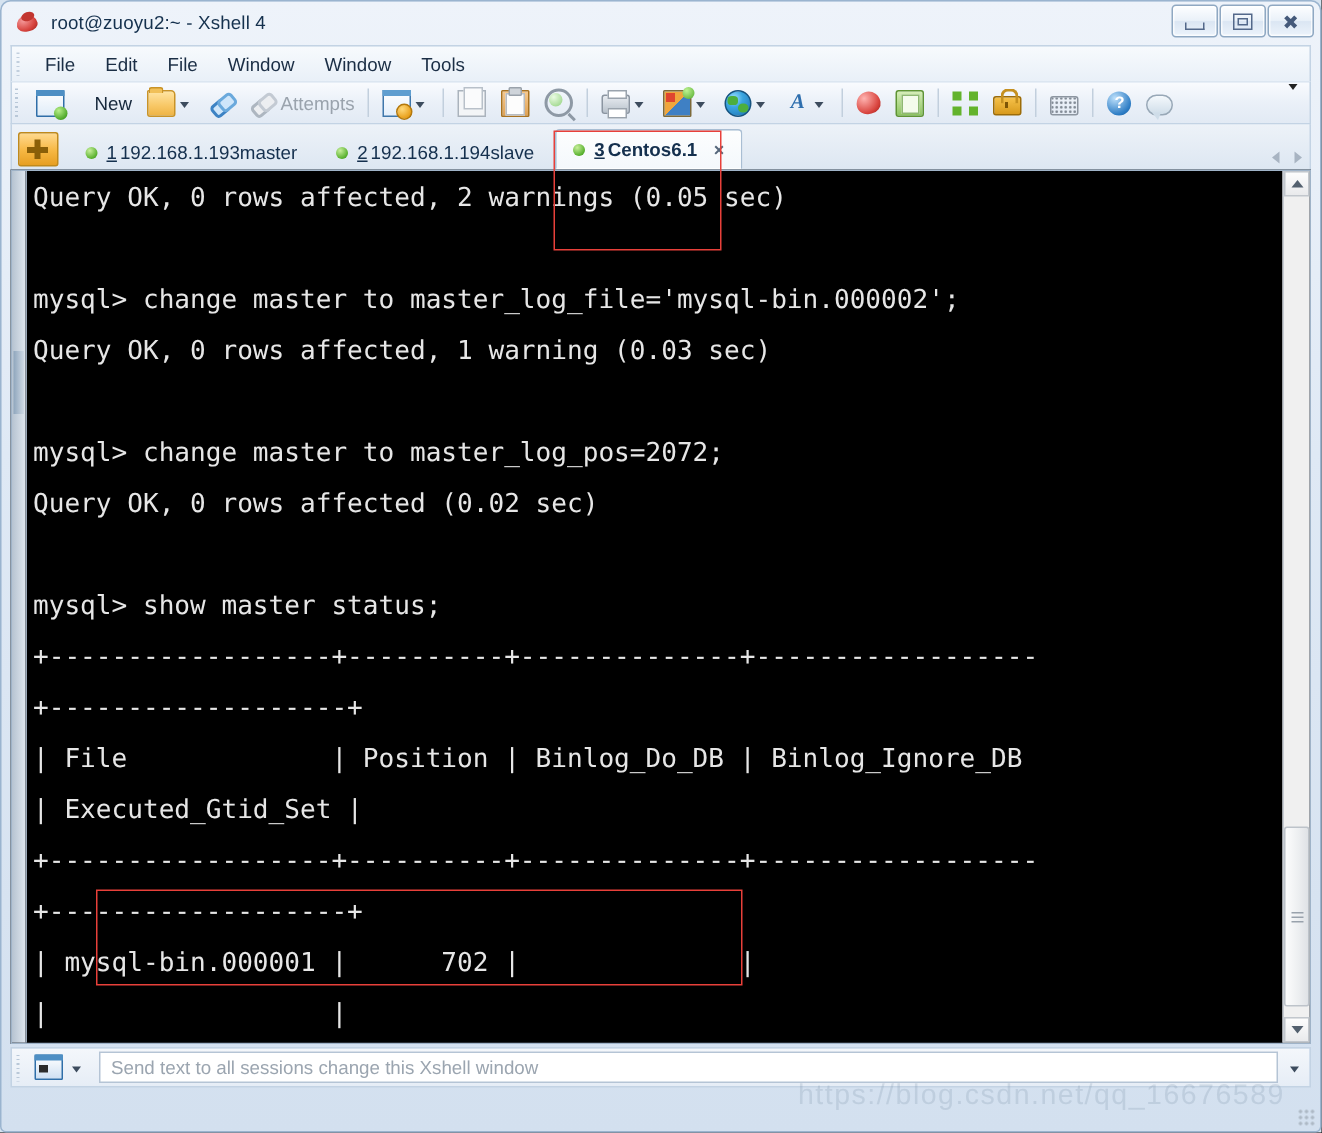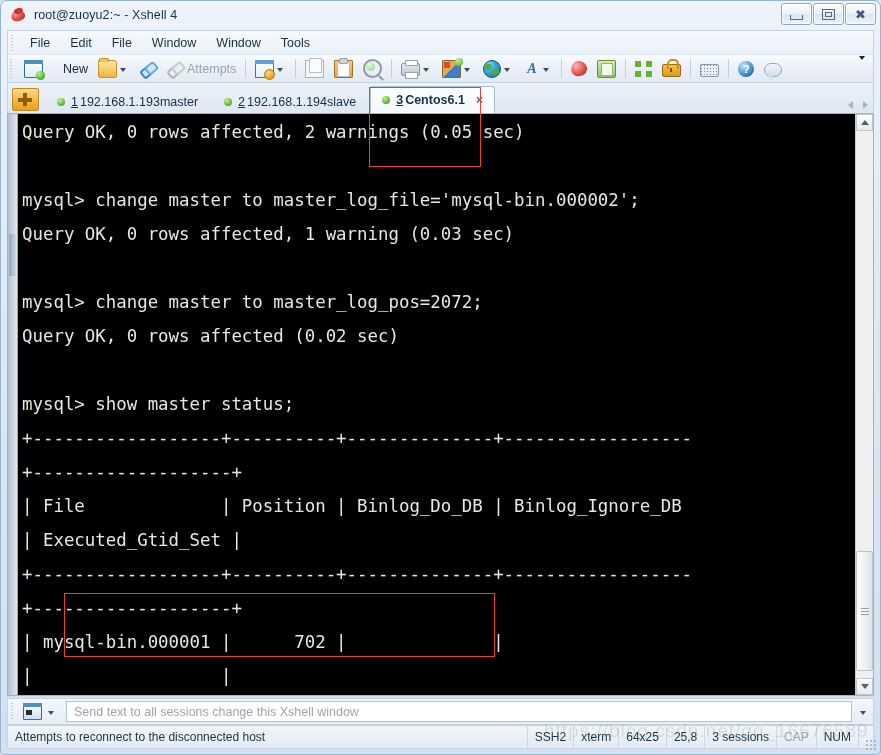--- a/index.html
+++ b/index.html
@@ -265,21 +265,21 @@
     display:flex;align-items:center;
     font-size:12px;color:#1d3148;
   }
   .st-msg{padding-left:7px;flex:1 1 auto;}
   .st-cell{
     padding:0 7px;height:22px;display:flex;align-items:center;
     border-left:1px solid #cbd7e4;white-space:nowrap;
   }
   .st-cell.dim{color:#9aa5b1;}
   .watermark{
-    position:absolute;right:6px;bottom:2px;width:330px;height:32px;
+    position:absolute;right:18px;bottom:2px;width:330px;height:32px;
     font-family:"Liberation Sans",sans-serif;font-size:19px;
     color:rgba(120,140,165,.22);white-space:nowrap;
     pointer-events:none;overflow:hidden;
     letter-spacing:1px;
   }
   .resize-grip{
     position:absolute;right:3px;bottom:3px;width:12px;height:12px;
     background-image:radial-gradient(circle,#a9b4c0 1px,transparent 1.2px);
     background-size:4px 4px;opacity:.9;
   }
@@ -477,31 +477,20 @@
       <span class="caret"></span>
     </div>
     <div class="sb-input">
       <span>Send text to all sessions change this Xshell window</span>
     </div>
     <div class="sb-caret">
       <span class="caret"></span>
     </div>
   </div>
 
-  <div class="statusbar">
-    <div class="st-msg">Attempts to reconnect to the disconnected host</div>
-    <div class="st-cell">SSH2</div>
-    <div class="st-cell">xterm</div>
-    <div class="st-cell">64x25</div>
-    <div class="st-cell">25,8</div>
-    <div class="st-cell">3 sessions</div>
-    <div class="st-cell dim">CAP</div>
-    <div class="st-cell">NUM</div>
-    <div class="st-cell" style="width:14px;padding:0"></div>
-  </div>
 
   <div class="watermark">https://blog.csdn.net/qq_16676589</div>
   <div class="resize-grip"></div>
 
   <div class="redbox" id="rb1"></div>
   <div class="redbox" id="rb2"></div>
 
 </div>
 
 </body></html>

